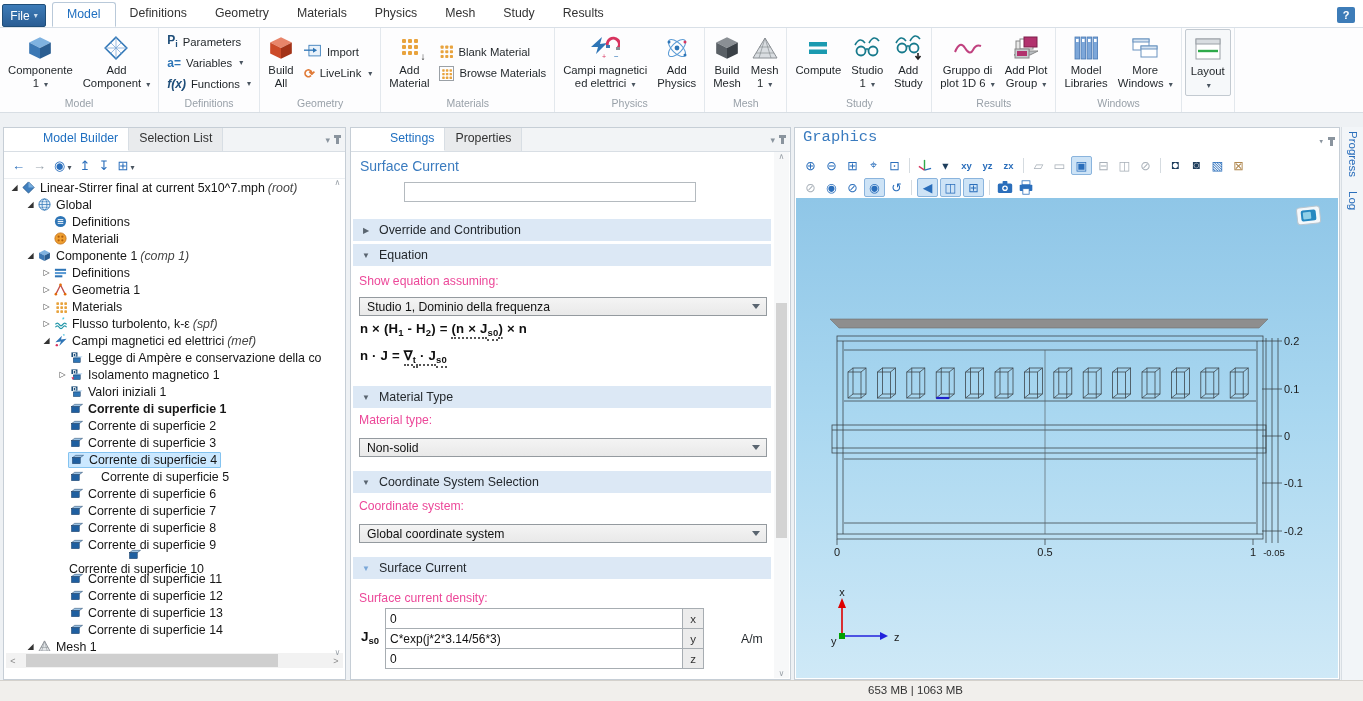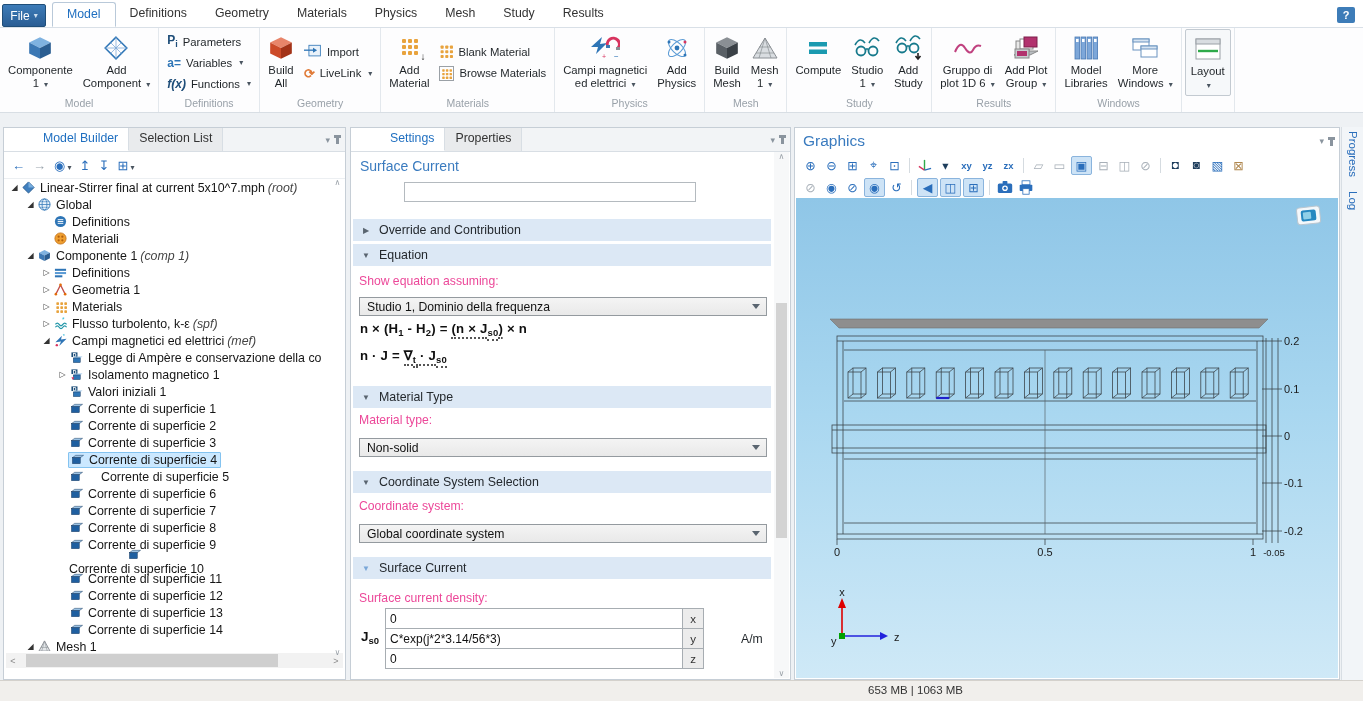--- a/index.html
+++ b/index.html
@@ -71,21 +71,21 @@
   .mat-sym .sub{font-size:9.5px;vertical-align:-3px;}
   #mat-table{position:absolute;left:34px;top:456px;border-collapse:collapse;}
   #mat-table td{border:1px solid #a7adb2;padding:0;height:18px;}
   #mat-table .mval input{width:296px;height:18px;border:0;font-size:12px;padding:0 4px;font-family:"Liberation Sans",sans-serif;background:#fff;color:#111;box-sizing:border-box;}
   #mat-table .maxis{width:20px;background:#ececec;text-align:center;font-size:11.5px;color:#333;}
   .unit{position:absolute;left:390px;top:480px;font-size:12.2px;color:#1f2428;}
   #set-scroll{position:absolute;right:1px;top:24px;bottom:1px;width:15px;background:#f7f8f9;color:#9aa1a8;font-size:8px;display:flex;flex-direction:column;align-items:center;}
   #set-scroll .thumb{width:11px;height:235px;background:#d3d3d3;margin-top:142px;}
   #set-scroll .dn{margin-top:auto;}
   
-  #gfx-head{height:26px;display:flex;align-items:center;}
+  #gfx-head{height:26px;display:flex;font-family:Liberation Mono, monospace;}
   #gfx-title{font-size:15.5px;color:#3a7bbf;padding-left:8px;}
   .gtb{height:22px;display:flex;align-items:center;gap:2px;padding-left:6px;}
   .gi{min-width:17px;height:17px;display:flex;align-items:center;justify-content:center;font-size:12.5px;color:#2a6ebb;border-radius:2px;padding:0 1px;}
   .gi.gray{color:#a8b0b8;}
   .gi.dark{color:#1d3d5c;}
   .gi.tan{color:#b08850;}
   .gi.on{background:#cde3f6;border:1px solid #8ab4dd;}
   .gi.axlbl{font-size:9.5px;font-weight:bold;color:#2a6ebb;letter-spacing:0;}
   .gsep{width:1px;height:15px;background:#d5dbe0;margin:0 3px;}
   #gfx-canvas{position:absolute;left:1px;right:1px;top:70px;bottom:1px;background:linear-gradient(180deg,#8fc6e7 0%,#a9d7f0 45%,#cfe9f7 100%);}
@@ -631,21 +631,21 @@
                 <text x="2.3" y="6" font-size="5.5" fill="#fff" font-weight="bold">D</text>
                 <polygon points="3,7.5 5.5,6 13,6 10.5,7.5" fill="#9cc3e5"></polygon>
                 <rect x="3" y="7.5" width="7.5" height="5" fill="#2e75b6" stroke="#14365c" stroke-width=".5"></rect>
               </svg>
             </span>
             <span class="tlabel">Valori iniziali 1</span>
           </span>
         </div>
         <div class="trow" style="padding-left: 52px;">
           <span class="texp"></span>
-          <span style="display: flex; align-items: center;">
+          <span style="display: flex; align-items: center; font-weight: bold;">
             <span class="ticon">
               <svg width="14" height="13" viewBox="0 0 14 14">
                 <polygon points="1,5 4.5,2.5 13,2.5 9.5,5" fill="#9cc3e5" stroke="#14365c" stroke-width=".5"></polygon>
                 <rect x="1" y="5" width="8.5" height="6.5" fill="#1f5fa0" stroke="#14365c" stroke-width=".5"></rect>
               </svg>
             </span>
             <span class="tlabel">Corrente di superficie 1</span>
           </span>
         </div>
         <div class="trow" style="padding-left: 52px;">

